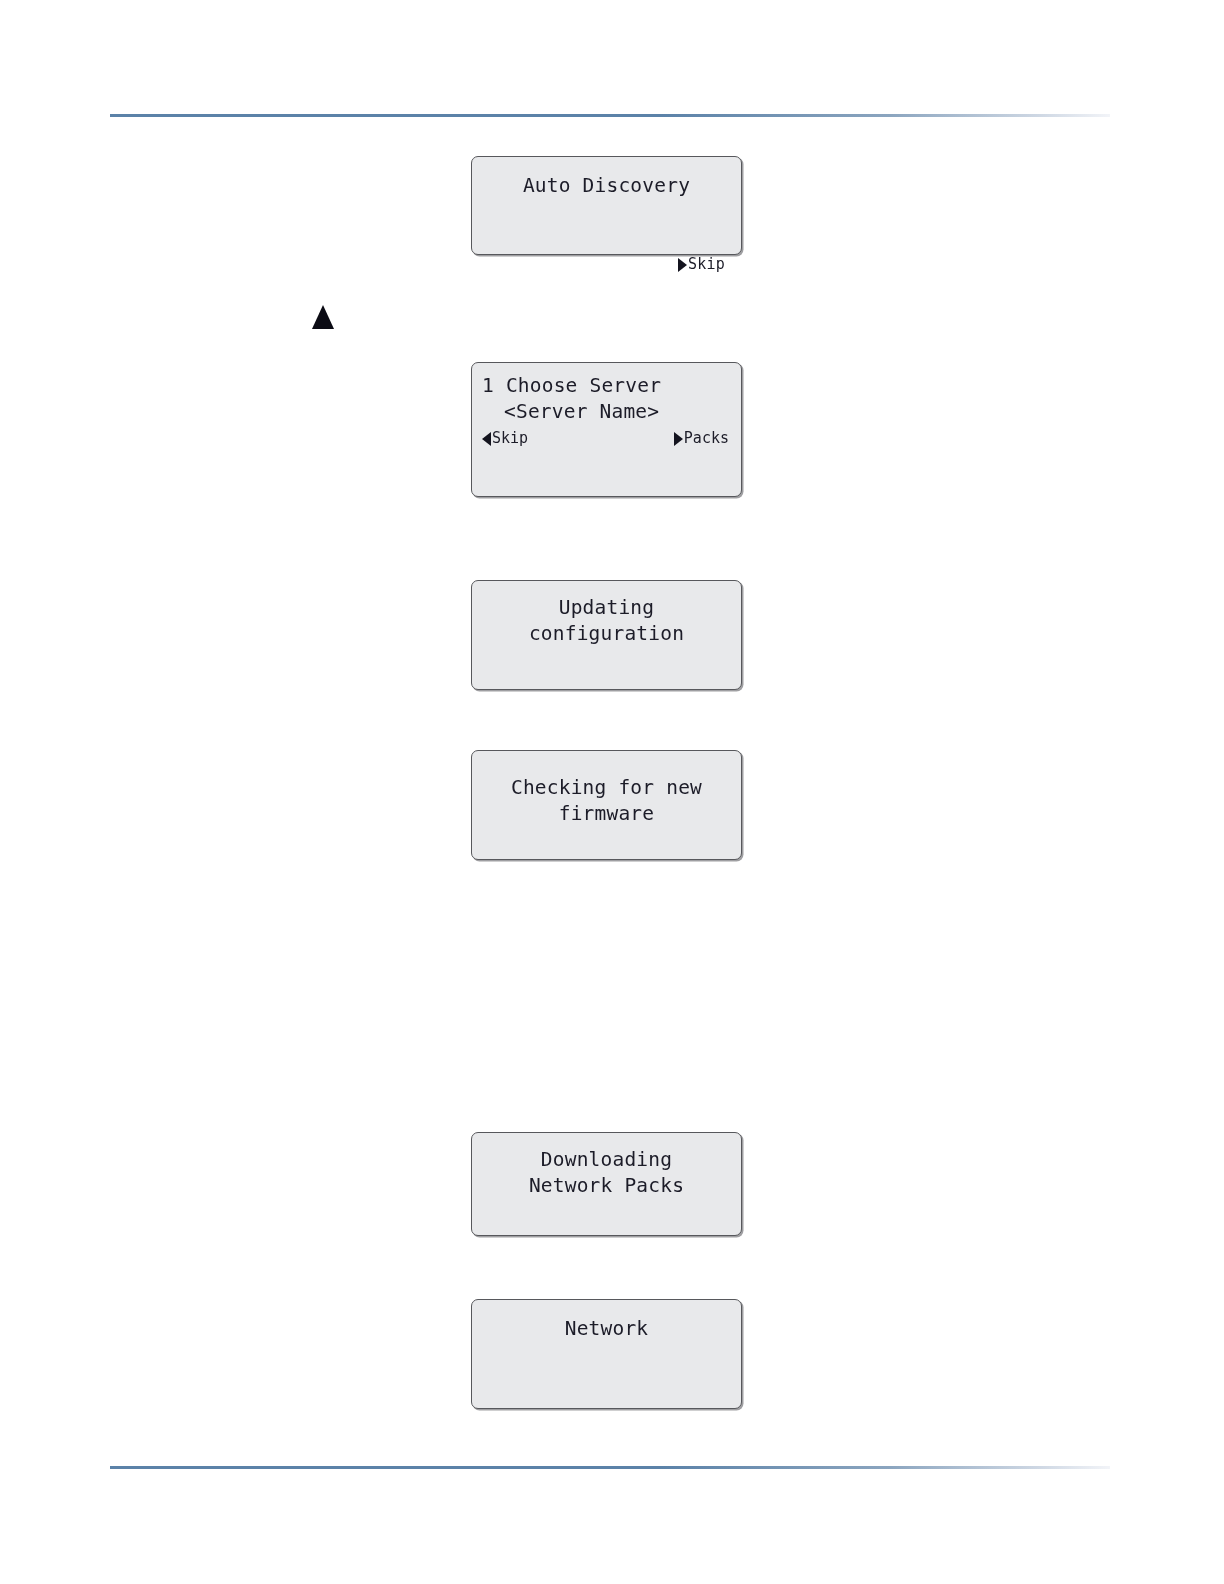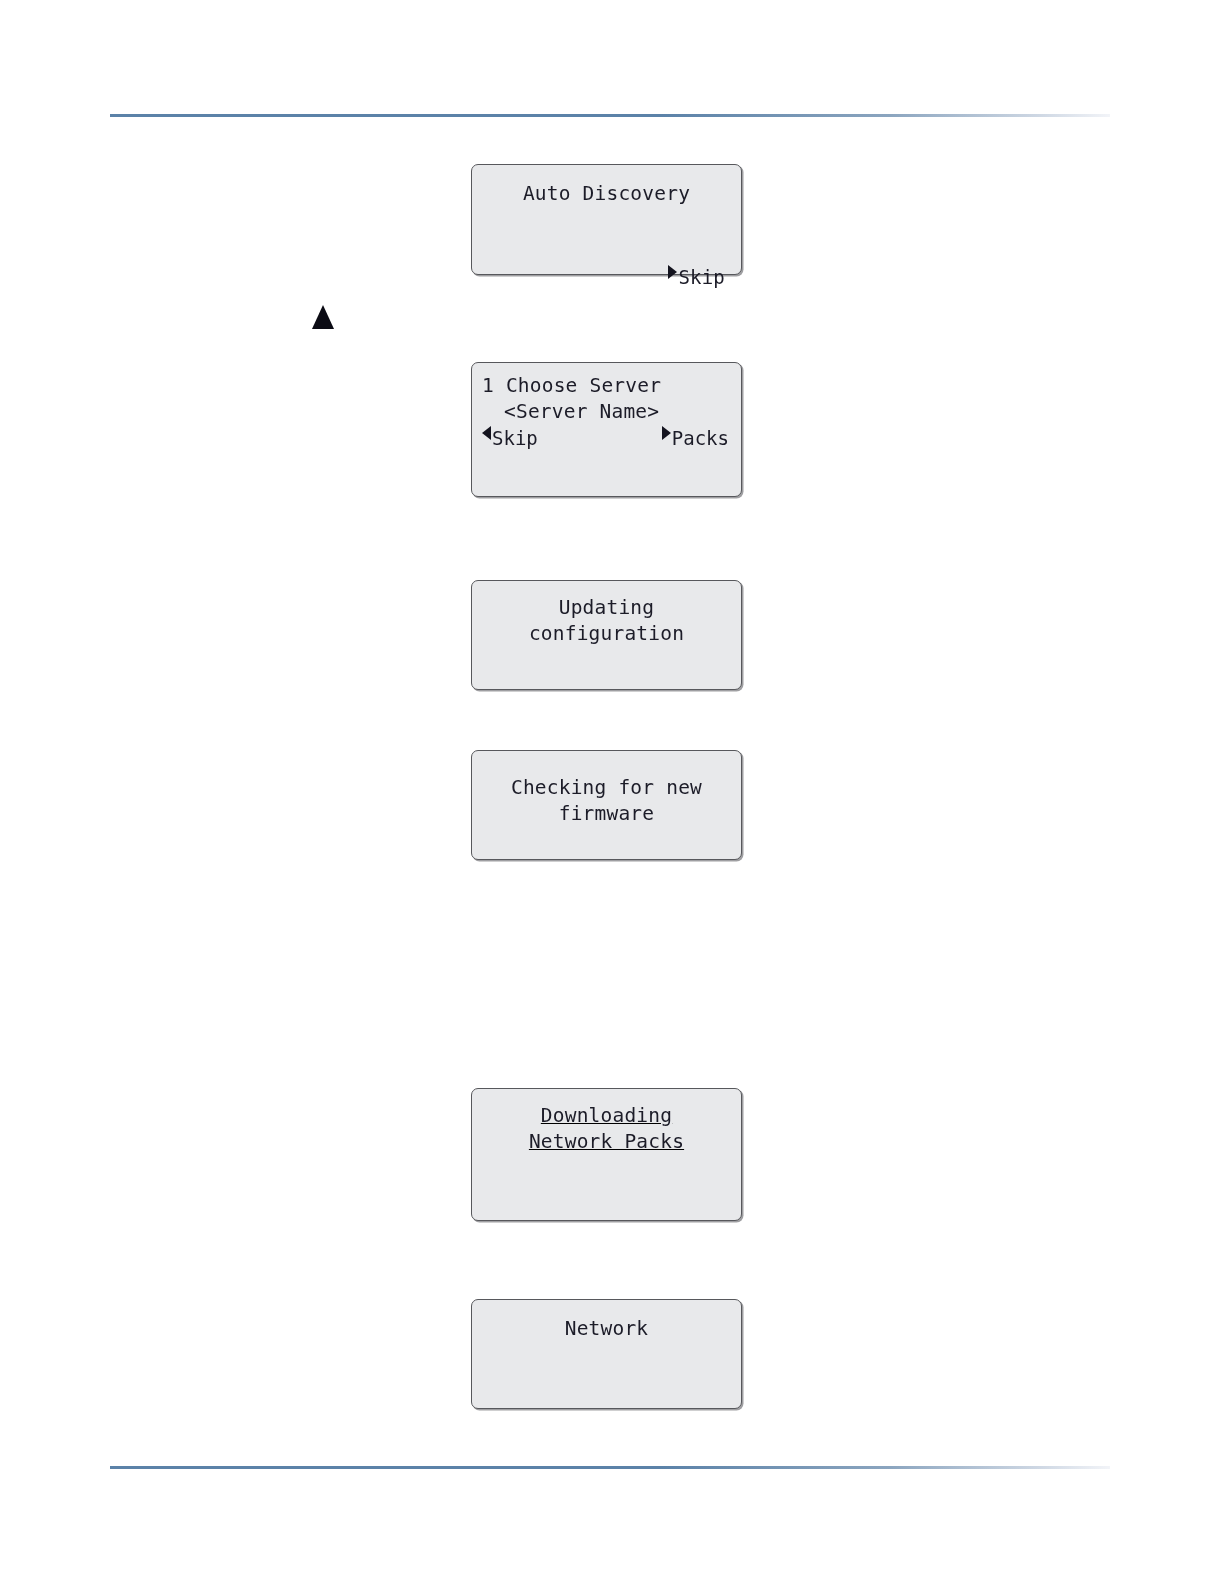--- a/index.html
+++ b/index.html
@@ -78,45 +78,45 @@
 
   
   .lcd-softrow {
     display: flex;
     justify-content: space-between;
     align-items: baseline;
   }
 
   .softkey {
     font-family: "DejaVu Sans Mono", monospace;
-    font-size: 19px;
+    font-size: 15px;
     line-height: 26px;
     color: #1c1c28;
     white-space: pre;
     display: inline-flex;
-    align-items: flex-start;
+    align-items: center;
   }
   .tri {
     display: inline-block;
     width: 0;
     height: 0;
     border-top: 7px solid transparent;
     border-bottom: 7px solid transparent;
     position: relative;
     top: 1px;
   }
   .tri.right { border-left: 9px solid #14141f; margin-right: 1px; }
   .tri.left  { border-right: 9px solid #14141f; margin-right: 1px; }
 
   
-  #lcd-auto-discovery       { top: 164px;  height: 111px; }
+  #lcd-auto-discovery       { top: 156px;  height: 99px; }
   #lcd-choose-server        { top: 362px;  height: 135px; }
   #lcd-updating-config      { top: 580px;  height: 110px; }
   #lcd-checking-firmware    { top: 750px;  height: 110px; }
-  #lcd-downloading-langpack { top: 1088px; height: 133px; text-decoration: underline; }
+  #lcd-downloading-langpack { top: 1132px; height: 104px; }
   #lcd-network              { top: 1299px; height: 110px; }
 
   #lcd-auto-discovery .lcd-inner    { padding-top: 16px; }
   #lcd-choose-server .lcd-inner     { padding: 10px 12px 8px 10px; }
   #lcd-updating-config .lcd-inner   { }
   #lcd-checking-firmware .lcd-inner { padding-top: 24px; }
   #lcd-downloading-langpack .lcd-inner { padding-top: 14px; }
   #lcd-network .lcd-inner           { padding-top: 16px; }
 
   #lcd-choose-server .lcd-line.indent { padding-left: 22px; }

